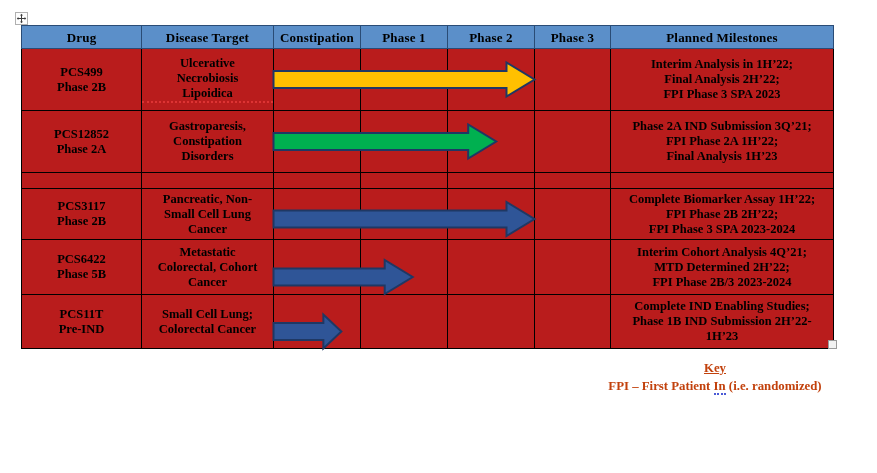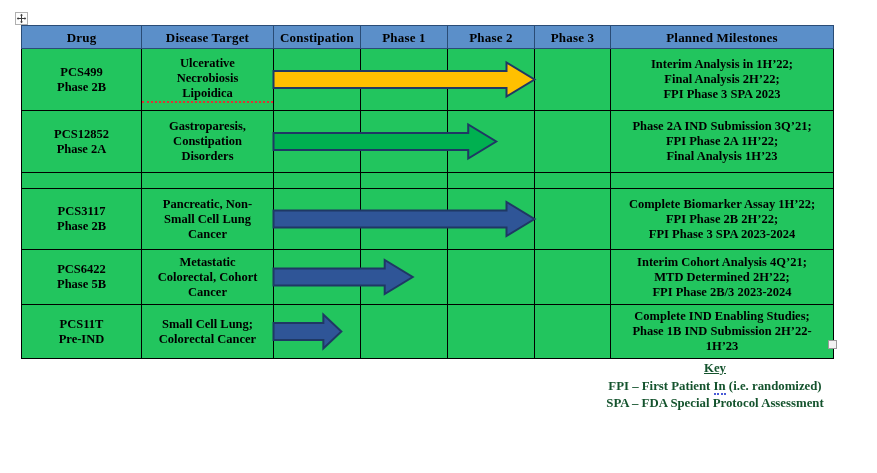--- a/index.html
+++ b/index.html
@@ -23,21 +23,21 @@
     width:9px;height:9px;
     border:1px solid #9a9a9a; background:#f2f2f2;
     box-sizing:border-box;
   }
   
   table.pipeline{
     position:absolute; left:21px; top:25px;
     border-collapse:collapse;
     table-layout:fixed;
     width:812px;
-    background:#22c55e;
+    background:#b91c1c;
     padding-left:24px;
   }
   table.pipeline td,table.pipeline th{
     border:1px solid #000;
     padding:0;
     font-weight:bold;
     text-align:center;
     vertical-align:middle;
     font-size:12.5px;
     line-height:15px;
@@ -78,21 +78,21 @@
   }
   
   .key{
     position:absolute;
     left:560px; top:360px;
     width:310px;
     text-align:center;
     font-weight:bold;
     font-size:12.8px;
     line-height:17.5px;
-    color:#14532d;
+    color:#c2410c;
   }
   .key .key-title{text-decoration:underline;}
 </style>
 </head>
 <body>
 
 <div class="move-handle">
   <svg width="11" height="11" viewBox="0 0 11 11">
     <path d="M5.5 0.8 L7 2.4 H6 V5 H8.6 V4 L10.2 5.5 L8.6 7 V6 H6 V8.6 H7 L5.5 10.2 L4 8.6 H5 V6 H2.4 V7 L0.8 5.5 L2.4 4 V5 H5 V2.4 H4 Z" fill="#3c3c3c"></path>
   </svg>
@@ -166,21 +166,21 @@
     <tr class="spacer">
       <td></td>
       <td></td>
       <td class="lane"></td>
       <td class="lane"></td>
       <td class="lane"></td>
       <td class="lane"></td>
       <td></td>
     </tr>
 
-    <tr style="height:61px;">
+    <tr style="height:51px;">
       <td class="cell-drug">
         <div>PCS3117</div>
         <div>Phase 2B</div>
       </td>
       <td class="cell-target">
         <div>Pancreatic, Non-</div>
         <div>Small Cell Lung</div>
         <div>Cancer</div>
       </td>
       <td class="lane"></td>
@@ -253,14 +253,13 @@
   <g>
       <path d="M 273.5 323 L 323.36 323 L 323.36 314.5 L 341.36 331.5 L 323.36 348.5 L 323.36 340 L 273.5 340 Z" fill="#2F5597" stroke="#1F3864" stroke-width="2" stroke-linejoin="miter"></path>
     </g>
 </svg>
 
 <div class="resize-handle"></div>
 
 <div class="key">
   <div class="key-title">Key</div>
   <div><span>FPI – First Patient <span class="misspell-blue">In</span> (i.e. randomized)</span></div>
-  <div>SPA – FDA Special Protocol Assessment</div>
 </div>
 
 </body></html>

